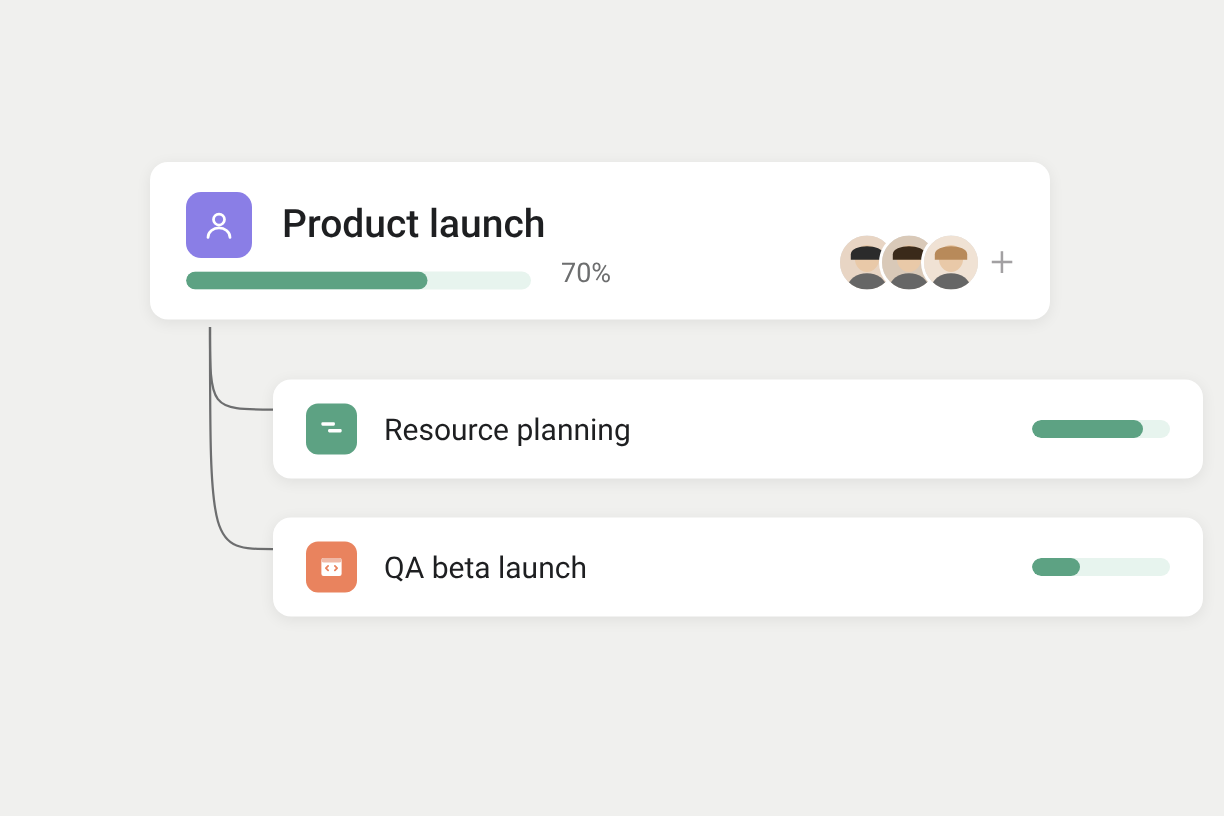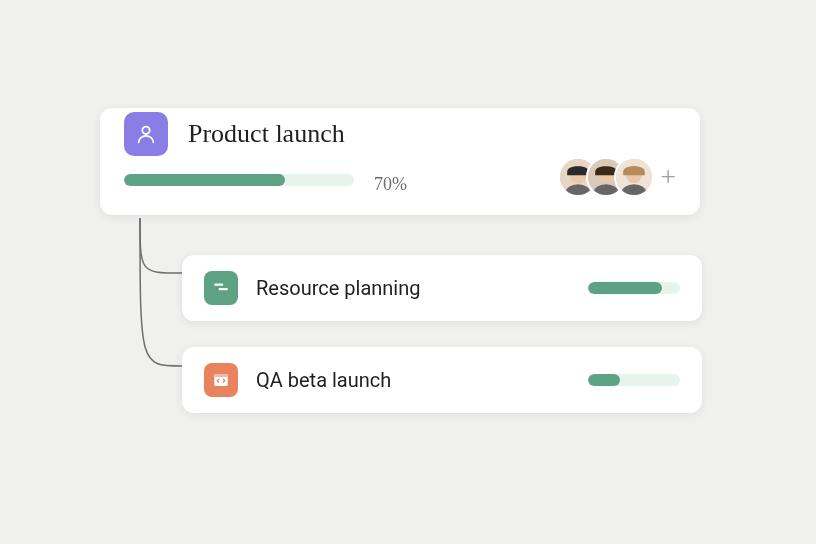--- a/index.html
+++ b/index.html
@@ -17,23 +17,22 @@
     left: 100px;
     top: 108px;
     width: 600px;
   }
   .card {
     background: #fff;
     border-radius: 12px;
     box-shadow: 0 2px 10px rgba(0,0,0,0.07);
   }
   .parent-card {
-    padding: 4px 24px 20px 24px;
+    padding: 20px 24px 20px 24px;
     position: relative;
-    font-family: Liberation Serif, serif;
   }
   .parent-header {
     display: flex;
     align-items: center;
     gap: 20px;
   }
   .icon-box {
     width: 44px;
     height: 44px;
     border-radius: 10px;
@@ -43,23 +42,22 @@
     flex-shrink: 0;
   }
   .parent-icon-box { background: #8a7ee6; }
   .title-lg {
     font-size: 26px;
     font-weight: 500;
     color: #1e1f21;
   }
   .parent-meta {
     display: flex;
-    align-items: flex-start;
+    align-items: flex-end;
     gap: 20px;
-    margin-top: 18px;
   }
   .progress-outer {
     width: 230px;
     height: 12px;
     background: #e7f4ee;
     border-radius: 999px;
     overflow: hidden;
   }
   .progress-inner {
     height: 100%;
@@ -100,21 +98,21 @@
     display: flex;
     flex-direction: column;
     gap: 26px;
     position: relative;
   }
   .child-card {
     padding: 16px 22px;
     display: flex;
     align-items: center;
     gap: 18px;
-    width: 520px;
+    width: 620px;
   }
   .child-icon-box {
     width: 34px;
     height: 34px;
     border-radius: 8px;
     display: flex;
     align-items: center;
     justify-content: center;
     flex-shrink: 0;
   }

